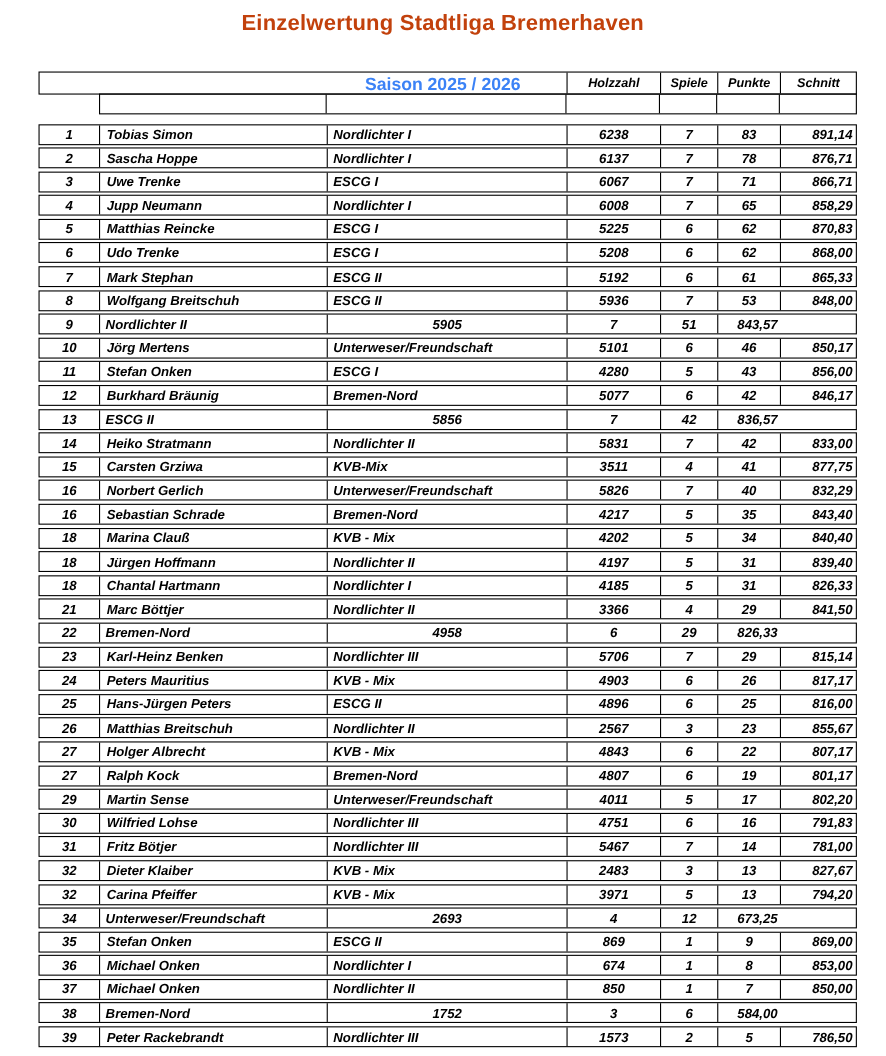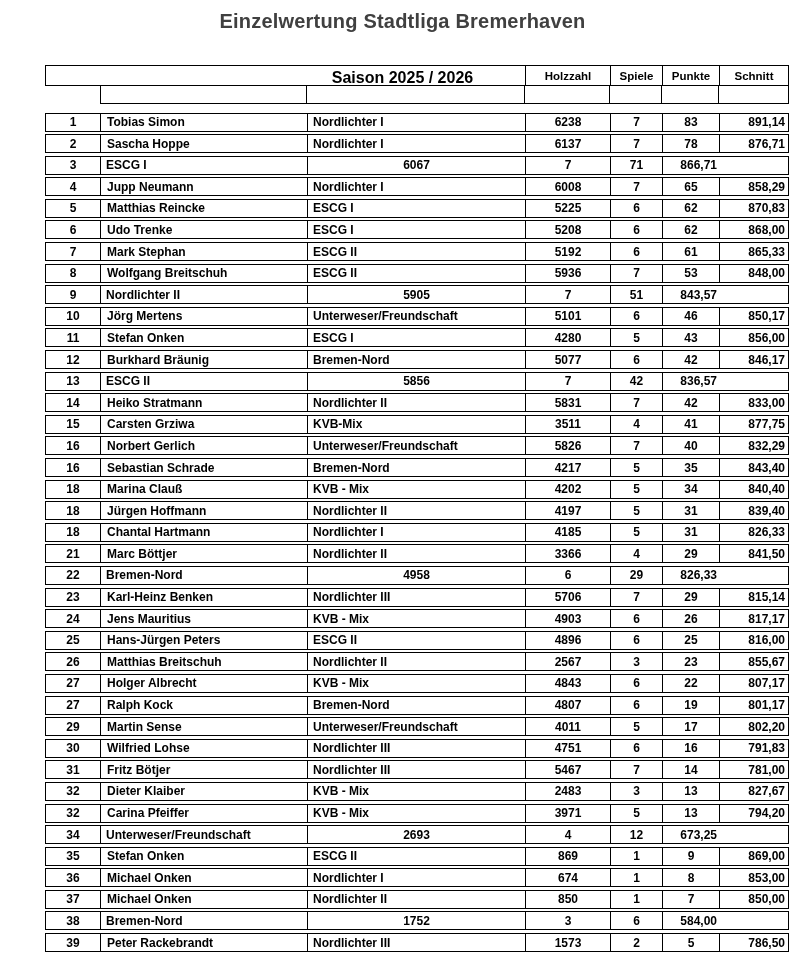--- a/index.html
+++ b/index.html
@@ -21,23 +21,24 @@
     letter-spacing: 0.2px;
   }
   .subtitle {
     text-align: center;
     font-size: 16px;
     margin-top: 3px;
   }
 
   .table-wrap {
     position: absolute;
-    left: 45px;
+    left: 35px;
     top: 65px;
     width: 744px;
+    font-style: italic;
   }
 
   
   .hrow1 {
     display: grid;
     grid-template-columns: 480px 85px 52px 57px auto;
     border: 1.5px solid #000;
     height: 21px;
   }
   .hrow1 > div {
@@ -82,22 +83,22 @@
   .c-holz   { justify-content: center; }
   .c-spiele { justify-content: center; }
   .c-punkte { justify-content: center; }
   .c-schnitt{ justify-content: flex-end; padding-right: 3px; }
 </style>
 </head>
 <body>
 
 <div class="page">
 
-  <div class="title" style="color: #404040;">Einzelwertung Stadtliga Bremerhaven</div>
-  <div class="subtitle" style="color: #000000; margin-top: 36px;">Saison 2025 / 2026</div>
+  <div class="title" style="color: #c2410c;">Einzelwertung Stadtliga Bremerhaven</div>
+  <div class="subtitle" style="color: #3b82f6; margin-top: 36px;">Saison 2025 / 2026</div>
 
   <div class="table-wrap">
 
     <div class="hrow1">
       <div></div>
       <div>Holzzahl</div>
       <div>Spiele</div>
       <div>Punkte</div>
       <div>Schnitt</div>
     </div>
@@ -128,20 +129,21 @@
           <div class="c-rank">2</div>
           <div class="c-name">Sascha Hoppe</div>
           <div class="c-team">Nordlichter I</div>
           <div class="c-holz">6137</div>
           <div class="c-spiele">7</div>
           <div class="c-punkte">78</div>
           <div class="c-schnitt">876,71</div>
         </div>
         <div class="row">
           <div class="c-rank">3</div>
+          <div class="c-name">Uwe Trenke</div>
           <div class="c-team">ESCG I</div>
           <div class="c-holz">6067</div>
           <div class="c-spiele">7</div>
           <div class="c-punkte">71</div>
           <div class="c-schnitt">866,71</div>
         </div>
         <div class="row">
           <div class="c-rank">4</div>
           <div class="c-name">Jupp Neumann</div>
           <div class="c-team">Nordlichter I</div>
@@ -313,21 +315,21 @@
           <div class="c-rank">23</div>
           <div class="c-name">Karl-Heinz Benken</div>
           <div class="c-team">Nordlichter III</div>
           <div class="c-holz">5706</div>
           <div class="c-spiele">7</div>
           <div class="c-punkte">29</div>
           <div class="c-schnitt">815,14</div>
         </div>
         <div class="row">
           <div class="c-rank">24</div>
-          <div class="c-name">Jens Mauritius</div>
+          <div class="c-name">Peters Mauritius</div>
           <div class="c-team">KVB - Mix</div>
           <div class="c-holz">4903</div>
           <div class="c-spiele">6</div>
           <div class="c-punkte">26</div>
           <div class="c-schnitt">817,17</div>
         </div>
         <div class="row">
           <div class="c-rank">25</div>
           <div class="c-name">Hans-Jürgen Peters</div>
           <div class="c-team">ESCG II</div>

